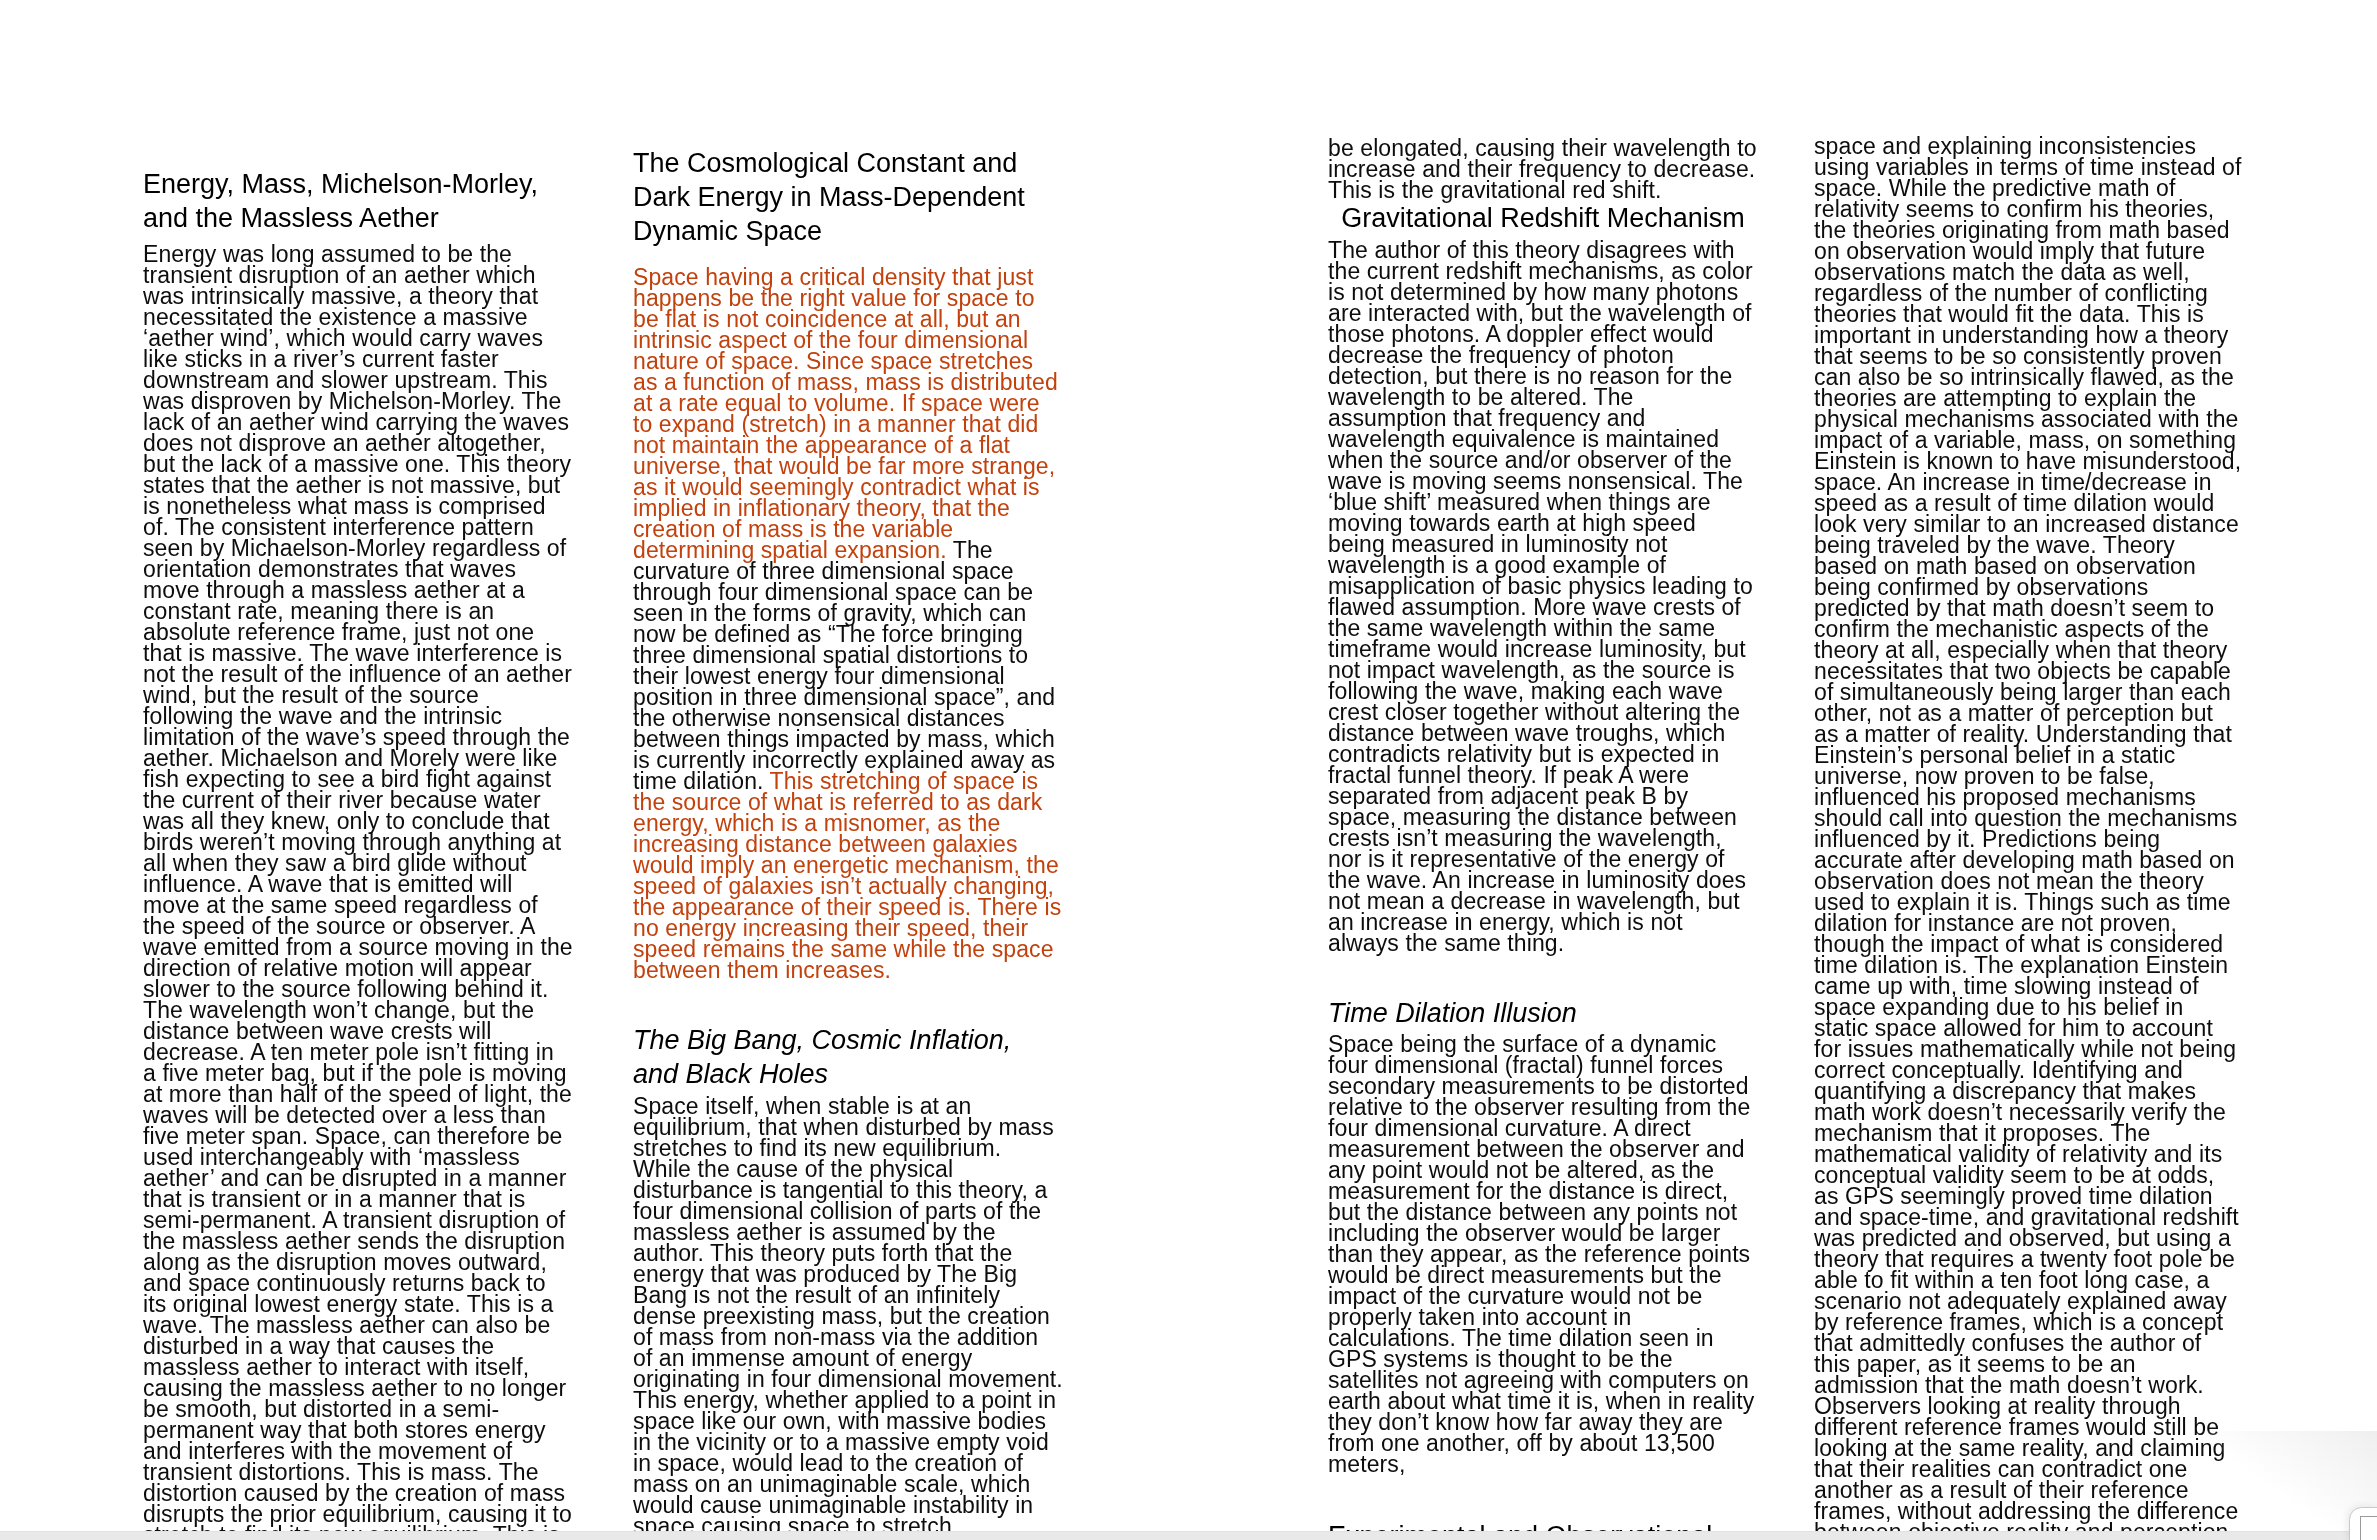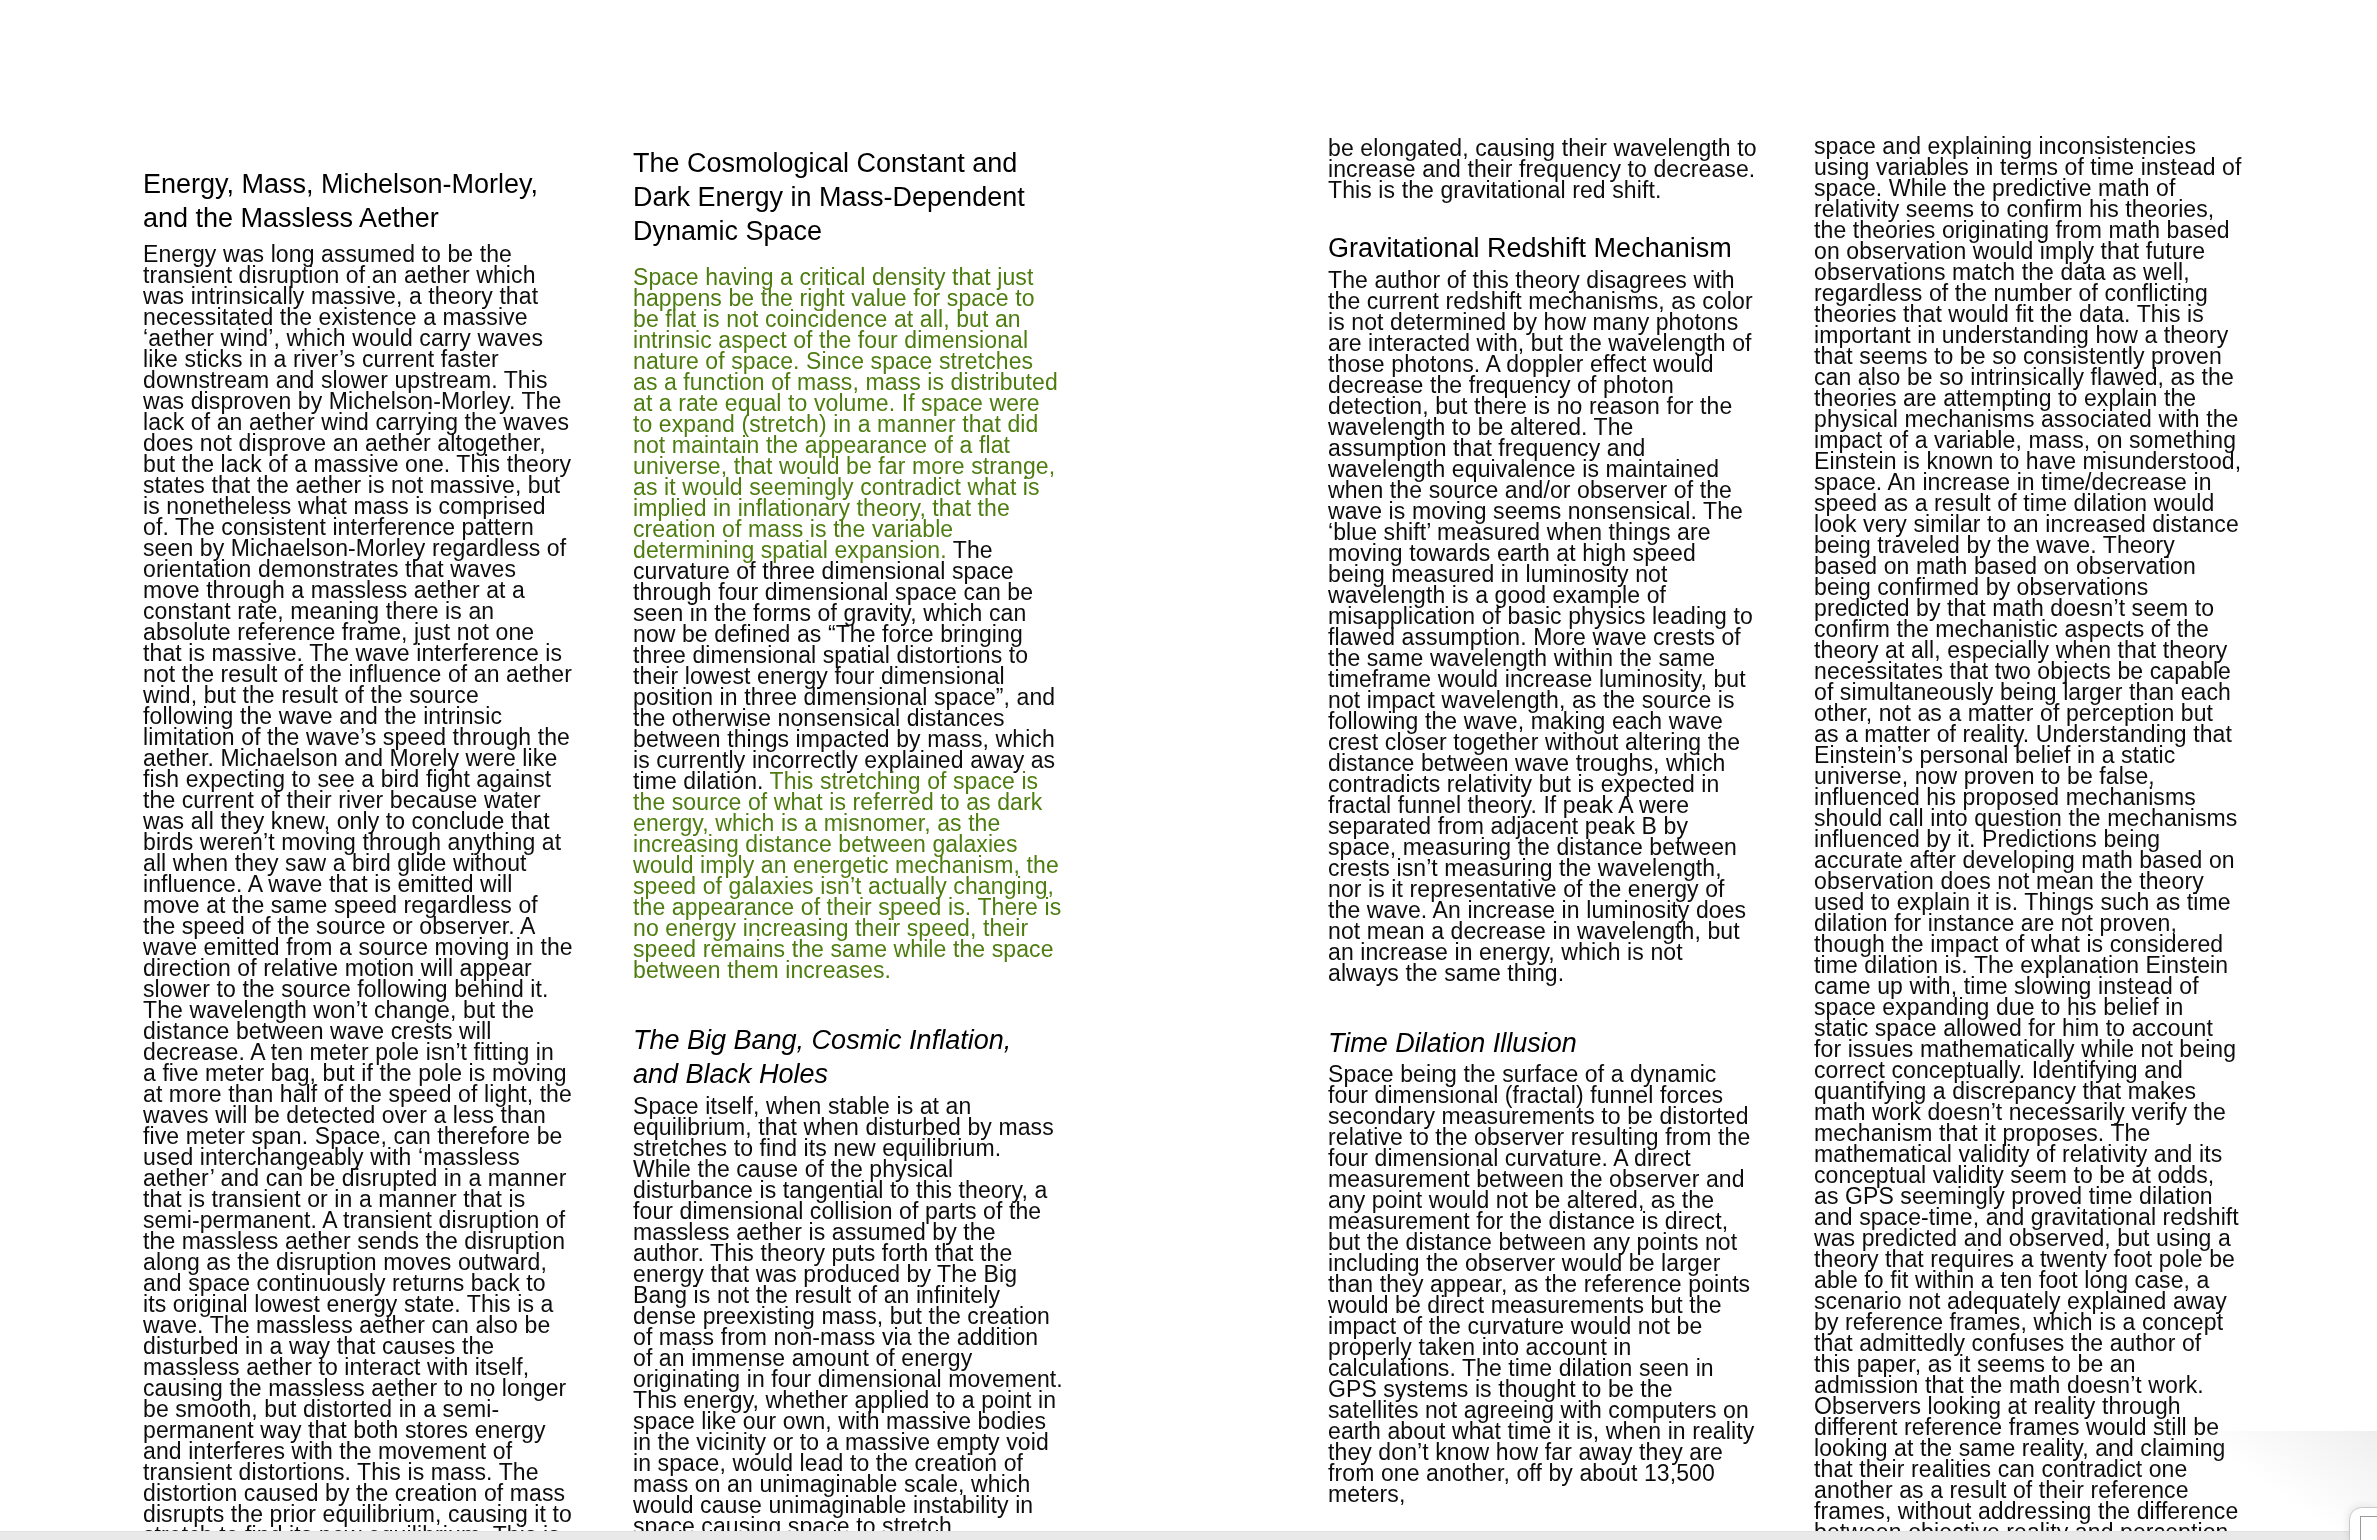--- a/index.html
+++ b/index.html
@@ -32,24 +32,24 @@
   
   #col1 { left: 143px;  top: 167px; }
   #col2 { left: 633px;  top: 146px; }
   #col3 { left: 1328px; top: 138px; }
   #col4 { left: 1814px; top: 136px; }
 
   
   .gap-after-title-1 { margin-bottom: 9px; }
   .gap-after-title-2 { margin-bottom: 19px; }
   .sect { margin-top: 42px; margin-bottom: 4.5px; font-style: italic; }
-  .sect-first { margin-top: 30px; margin-bottom: 4.5px; }
+  .sect-first { margin-bottom: 4.5px; text-align: center; }
   .sect-spaced { margin-top: 44px; margin-bottom: 27px; }
 
-  .gray { color: #4d7c0f; }
+  .gray { color: #c2410c; }
 
   
   .bottom-bar {
     position: absolute; left: 0; right: 0; bottom: 0;
     height: 8.2px;
     background: #e9e9e9;
     border-top: 0.9px solid #e2e2e2;
   }
   
   .corner-shade {

